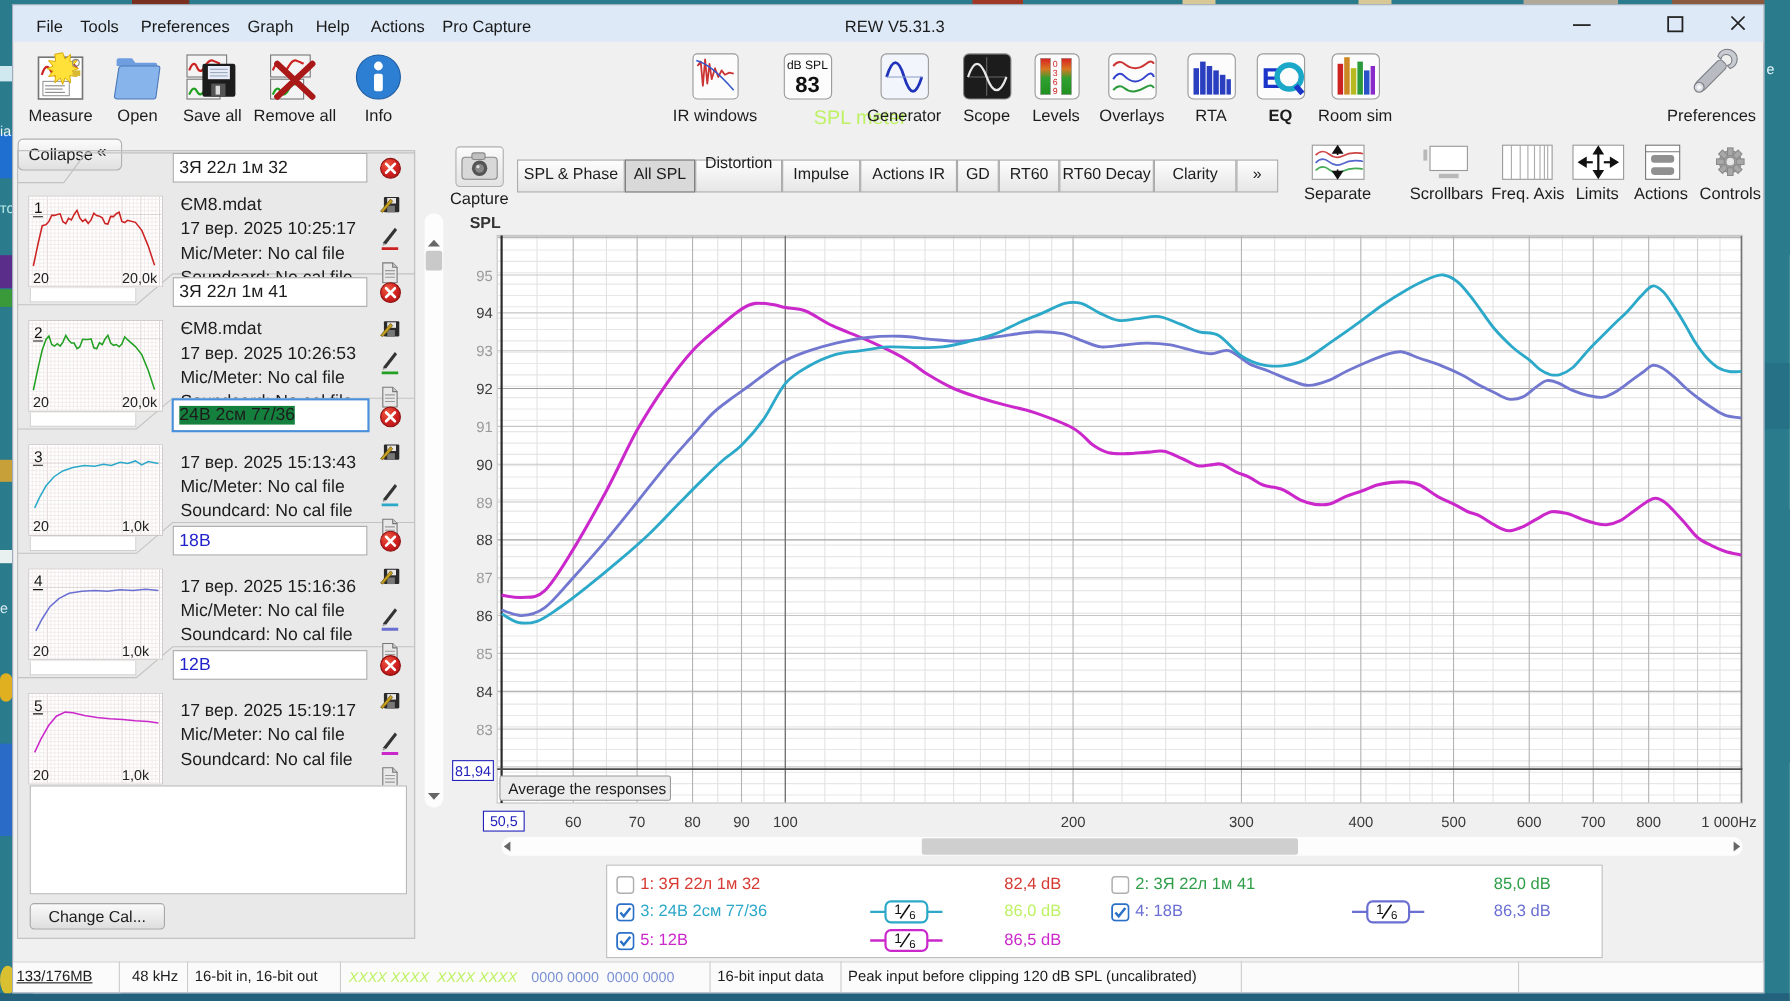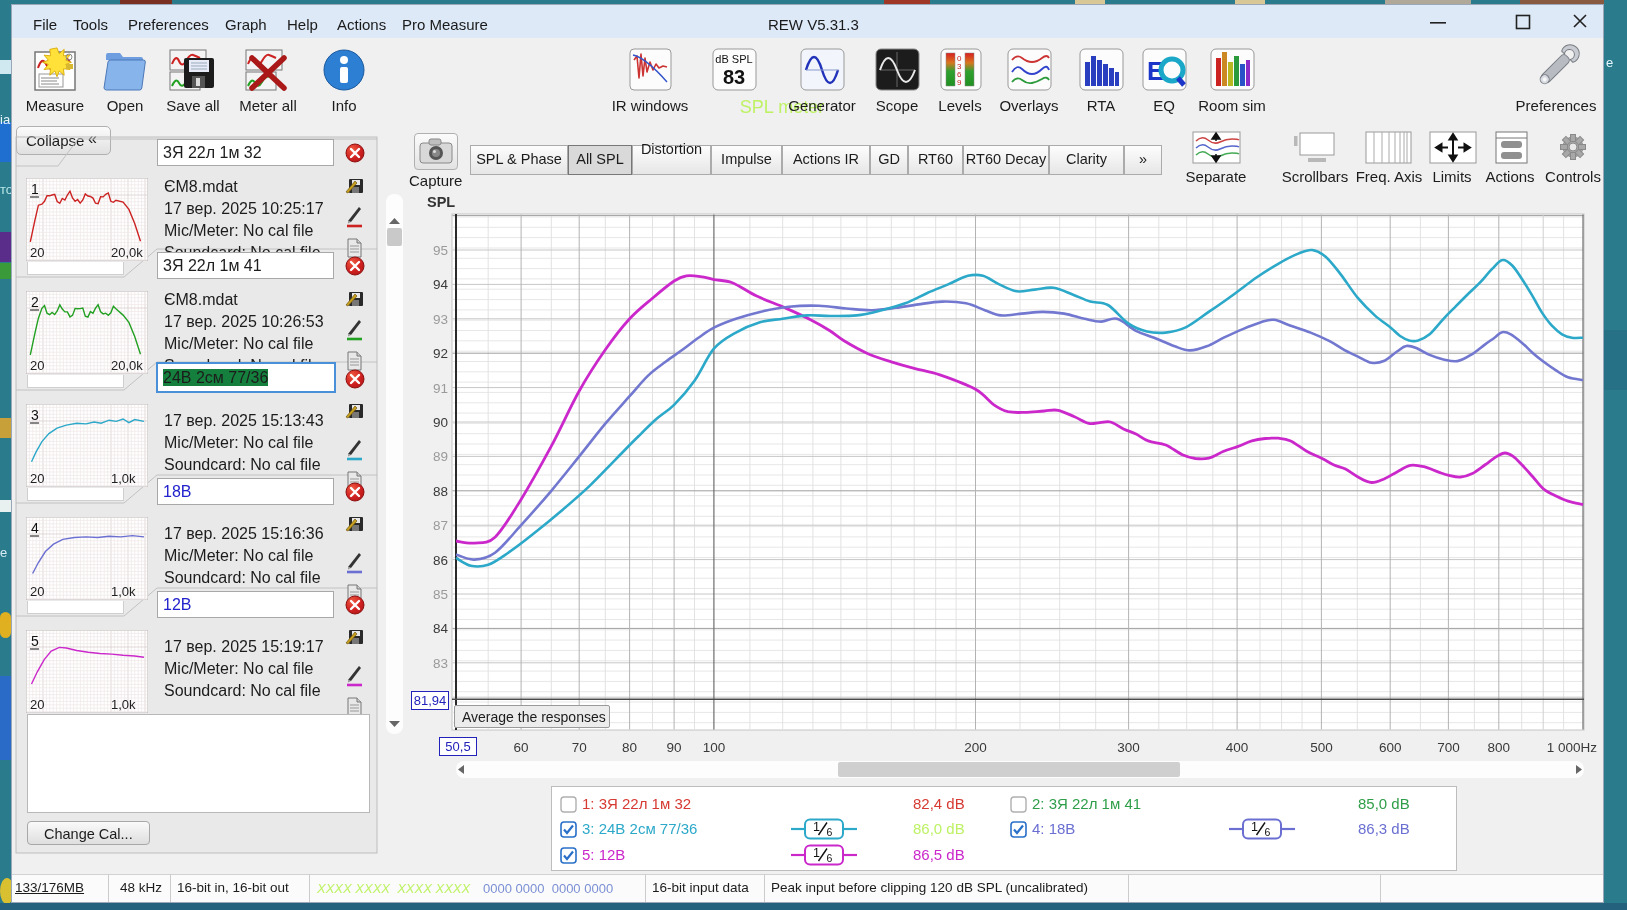--- a/index.html
+++ b/index.html
@@ -32,21 +32,21 @@
 <div class="abs" style="left:0px;top:903px;width:1627px;height:7px;background:#24617c;"></div>
 <div class="abs" style="left:30px;top:897px;width:80px;height:6px;background:#d8d8d8;"></div>
 <div class="abs" style="left:11px;top:4px;width:1593px;height:899px;background:#f0f0f0;border:1px solid #9aa7b8;"></div>
 <div class="abs" style="left:12px;top:5px;width:1591px;height:33px;background:#dde9f7;"></div>
 <div class="txt" style="left:33px;top:16px;font-size:15px;color:#1a1a1a;">File</div>
 <div class="txt" style="left:73px;top:16px;font-size:15px;color:#1a1a1a;">Tools</div>
 <div class="txt" style="left:128px;top:16px;font-size:15px;color:#1a1a1a;">Preferences</div>
 <div class="txt" style="left:225px;top:16px;font-size:15px;color:#1a1a1a;">Graph</div>
 <div class="txt" style="left:287px;top:16px;font-size:15px;color:#1a1a1a;">Help</div>
 <div class="txt" style="left:337px;top:16px;font-size:15px;color:#1a1a1a;">Actions</div>
-<div class="txt" style="left:402px;top:16px;font-size:15px;color:#1a1a1a;">Pro Measure</div>
+<div class="txt" style="left:402px;top:16px;font-size:15px;color:#1a1a1a;">Pro Capture</div>
 <div class="txt" style="left:768px;top:16px;font-size:15px;color:#1a1a1a;">REW V5.31.3</div>
 <svg class="abs" style="left:1420px;top:10px;" width="180" height="24" viewBox="0 0 180 24">
     <rect x="10" y="12" width="16" height="1.6" fill="#222"></rect>
     <rect x="96.5" y="5.5" width="13" height="13" fill="none" stroke="#222" stroke-width="1.6"></rect>
     <path d="M154 5 L166 17 M166 5 L154 17" stroke="#222" stroke-width="1.6" fill="none"></path>
   </svg>
 <svg class="abs" style="left:0;top:0;" width="1627" height="130" viewBox="0 0 1627 130">
     <g>
       <rect x="35" y="52" width="40" height="38" fill="#fff" stroke="#777" stroke-width="1.5"></rect>
       <path d="M38 68 q4 -12 8 -4 t8 2 t8 -8 t8 4" stroke="#cc2222" stroke-width="2" fill="none"></path>
@@ -163,30 +163,30 @@
     <g transform="rotate(45 1556 68)">
       <rect x="1551" y="52" width="10" height="34" rx="4" fill="#b8bcc2" stroke="#787c82"></rect>
       <circle cx="1556" cy="84" r="4.5" fill="#d8dce2" stroke="#787c82"></circle>
       <circle cx="1556" cy="84" r="2" fill="#f8f8f8"></circle>
       <path d="M1548 52 a9 9 0 1 1 16 0 l-4 -0 a5 5 0 1 0 -8 0 z" fill="#c8ccd2" stroke="#787c82"></path>
     </g>
   </svg>
 <div class="txt" style="left:55px;top:97px;font-size:15px;color:#1c1c1c;transform:translateX(-50%);">Measure</div>
 <div class="txt" style="left:125px;top:97px;font-size:15px;color:#1c1c1c;transform:translateX(-50%);">Open</div>
 <div class="txt" style="left:193px;top:97px;font-size:15px;color:#1c1c1c;transform:translateX(-50%);">Save all</div>
-<div class="txt" style="left:268px;top:97px;font-size:15px;color:#1c1c1c;transform:translateX(-50%);">Meter all</div>
+<div class="txt" style="left:268px;top:97px;font-size:15px;color:#1c1c1c;transform:translateX(-50%);">Remove all</div>
 <div class="txt" style="left:344px;top:97px;font-size:15px;color:#1c1c1c;transform:translateX(-50%);">Info</div>
 <div class="txt" style="left:650px;top:97px;font-size:15px;color:#1c1c1c;transform:translateX(-50%);">IR windows</div>
 <div class="txt" style="left:734px;top:97px;font-size:18px;color:#bef264;transform:translateX(-50%);margin-left:48px;">SPL meter</div>
 <div class="txt" style="left:822px;top:97px;font-size:15px;color:#1c1c1c;transform:translateX(-50%);">Generator</div>
 <div class="txt" style="left:897px;top:97px;font-size:15px;color:#1c1c1c;transform:translateX(-50%);">Scope</div>
 <div class="txt" style="left:960px;top:97px;font-size:15px;color:#1c1c1c;transform:translateX(-50%);">Levels</div>
 <div class="txt" style="left:1029px;top:97px;font-size:15px;color:#1c1c1c;transform:translateX(-50%);">Overlays</div>
 <div class="txt" style="left:1101px;top:97px;font-size:15px;color:#1c1c1c;transform:translateX(-50%);">RTA</div>
-<div class="txt" style="left:1164px;top:97px;font-size:15px;color:#1c1c1c;transform:translateX(-50%);">EQ</div>
+<div class="txt" style="left:1164px;top:97px;font-size:15px;color:#1c1c1c;transform:translateX(-50%);font-weight:bold;">EQ</div>
 <div class="txt" style="left:1232px;top:97px;font-size:15px;color:#1c1c1c;transform:translateX(-50%);">Room sim</div>
 <div class="txt" style="left:1556px;top:97px;font-size:15px;color:#1c1c1c;transform:translateX(-50%);">Preferences</div>
 <div class="abs" style="left:16px;top:137px;width:361px;height:716px;background:#e9e9e9;"></div>
 <div class="abs" style="left:16px;top:126px;width:95px;height:29px;background:linear-gradient(#fbfbfb,#e0e0e0);border:1px solid #b0b0b0;border-radius:5px;"></div>
 <div class="txt" style="left:26px;top:132px;font-size:15px;color:#1c1c1c;">Collapse</div>
 <div class="txt" style="left:88px;top:130px;font-size:16px;color:#1c1c1c;">«</div>
 <svg class="abs" style="left:0;top:0;" width="1627" height="910" viewBox="0 0 1627 910">
     <path d="M16 166 L58 166 L78 139 L377 139" fill="none" stroke="#c2c2c2"></path>
     <path d="M16 277 L124 277 L157 249 L377 249" fill="none" stroke="#c2c2c2"></path>
     <path d="M16 390 L124 390 L157 362 L377 362" fill="none" stroke="#c2c2c2"></path>

